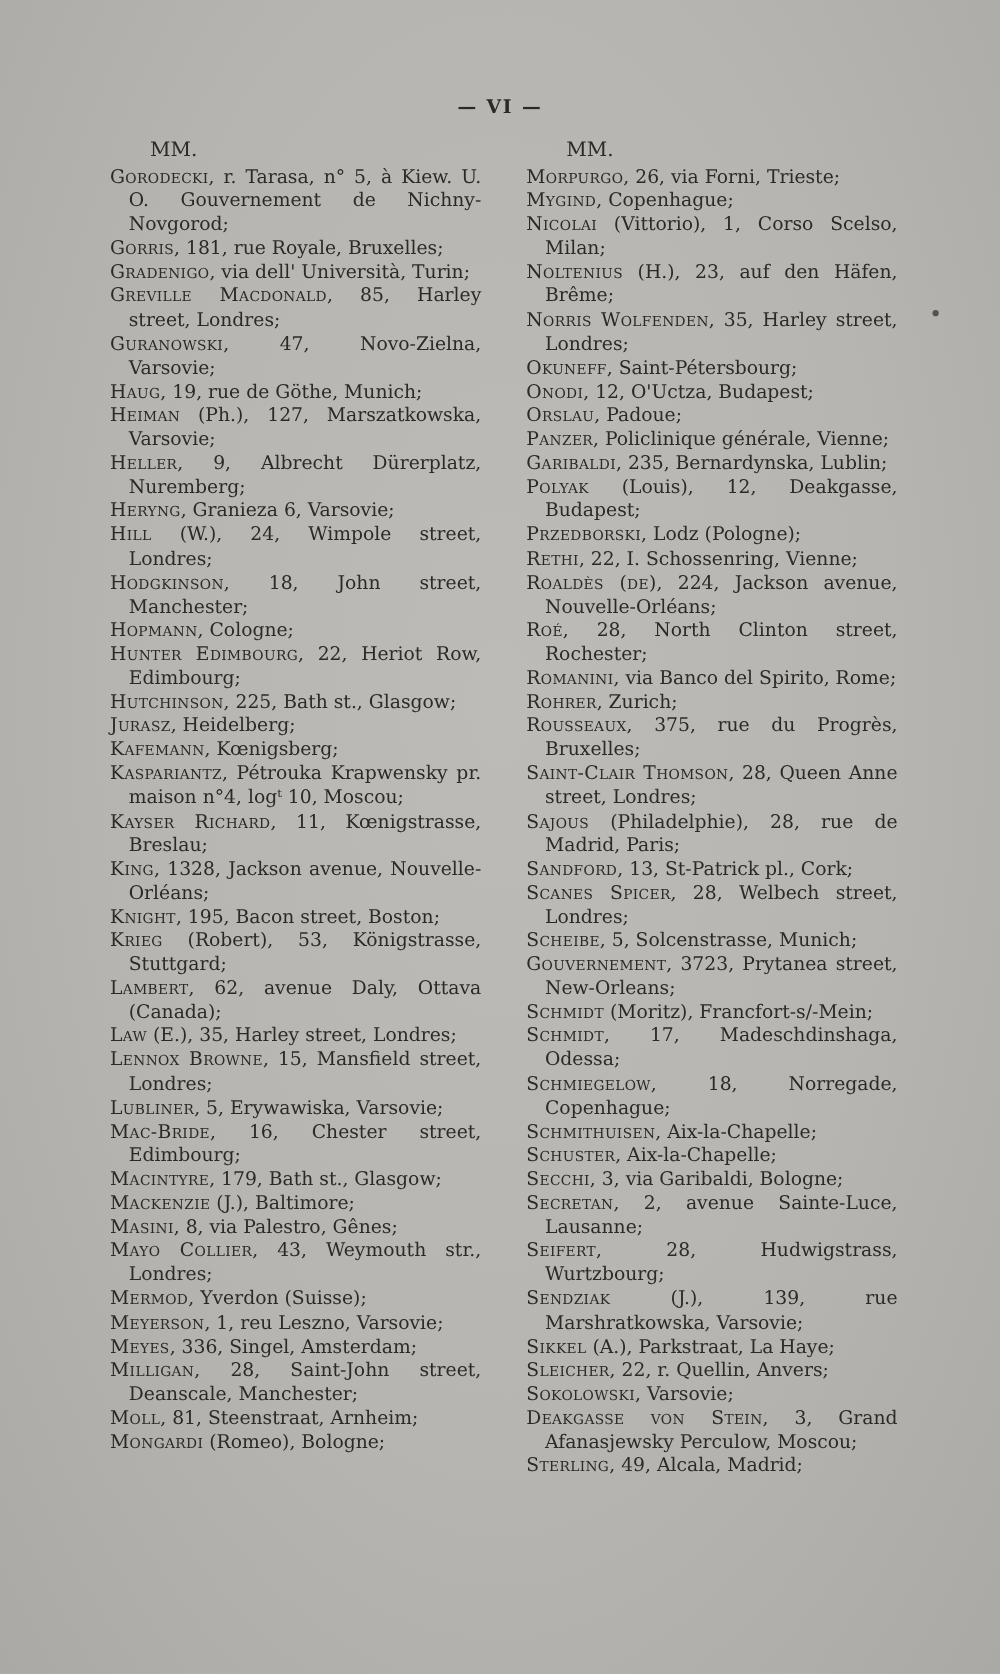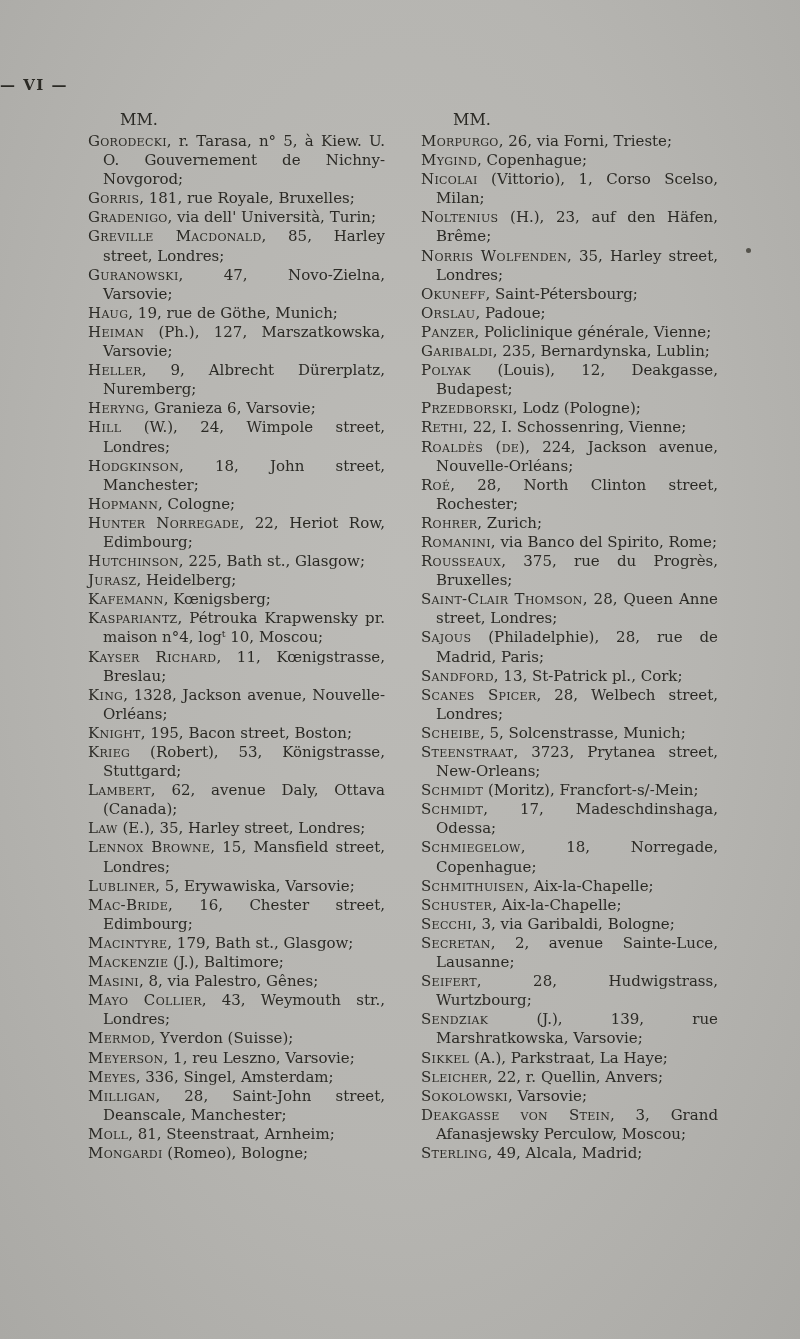--- a/index.html
+++ b/index.html
@@ -14,21 +14,21 @@
     font-family: "DejaVu Serif", "Liberation Serif", serif;
     color: #27251f;
     background: #b4b3af;
   }
   .page {
     position: absolute;
     inset: 0;
     background: radial-gradient(ellipse at 50% 42%, #bcbbb7 0%, #b6b5b1 55%, #aaa9a5 100%);
   }
   .page-header {
-    text-align: left;
+    text-align: center;
     padding-top: 76px;
     font-size: 15px;
     font-weight: 700;
     letter-spacing: 1.5px;
     color: #2b2a25;
   }
   .columns {
     display: flex;
     gap: 36px;
     padding: 16px 82px 0 88px;
@@ -81,21 +81,21 @@
           <p class="entry"><span class="name">Gradenigo</span>, via dell' Università, Turin;</p>
           <p class="entry"><span class="name">Greville Macdonald</span>, 85, Harley street, Londres;</p>
           <p class="entry"><span class="name">Guranowski</span>, 47, Novo-Zielna, Varsovie;</p>
           <p class="entry"><span class="name">Haug</span>, 19, rue de Göthe, Munich;</p>
           <p class="entry"><span class="name">Heiman</span> (Ph.), 127, Marszatkowska, Varsovie;</p>
           <p class="entry"><span class="name">Heller</span>, 9, Albrecht Dürerplatz, Nuremberg;</p>
           <p class="entry"><span class="name">Heryng</span>, Granieza 6, Varsovie;</p>
           <p class="entry"><span class="name">Hill</span> (W.), 24, Wimpole street, Londres;</p>
           <p class="entry"><span class="name">Hodgkinson</span>, 18, John street, Manchester;</p>
           <p class="entry"><span class="name">Hopmann</span>, Cologne;</p>
-          <p class="entry"><span class="name">Hunter Norregade</span>, 22, Heriot Row, Edimbourg;</p>
+          <p class="entry"><span class="name">Hunter Edimbourg</span>, 22, Heriot Row, Edimbourg;</p>
           <p class="entry"><span class="name">Hutchinson</span>, 225, Bath st., Glasgow;</p>
           <p class="entry"><span class="name">Jurasz</span>, Heidelberg;</p>
           <p class="entry"><span class="name">Kafemann</span>, Kœnigsberg;</p>
           <p class="entry"><span class="name">Kaspariantz</span>, Pétrouka Krapwensky pr. maison n°4, logᵗ 10, Moscou;</p>
           <p class="entry"><span class="name">Kayser Richard</span>, 11, Kœnigstrasse, Breslau;</p>
           <p class="entry"><span class="name">King</span>, 1328, Jackson avenue, Nouvelle-Orléans;</p>
           <p class="entry"><span class="name">Knight</span>, 195, Bacon street, Boston;</p>
           <p class="entry"><span class="name">Krieg</span> (Robert), 53, Königstrasse, Stuttgard;</p>
           <p class="entry"><span class="name">Lambert</span>, 62, avenue Daly, Ottava (Canada);</p>
           <p class="entry"><span class="name">Law</span> (E.), 35, Harley street, Londres;</p>
@@ -117,37 +117,38 @@
 
     <div class="column">
       <div class="col-title">MM.</div>
       <div class="entries">
           <p class="entry"><span class="name">Morpurgo</span>, 26, via Forni, Trieste;</p>
           <p class="entry"><span class="name">Mygind</span>, Copenhague;</p>
           <p class="entry"><span class="name">Nicolai</span> (Vittorio), 1, Corso Scelso, Milan;</p>
           <p class="entry"><span class="name">Noltenius</span> (H.), 23, auf den Häfen, Brême;</p>
           <p class="entry"><span class="name">Norris Wolfenden</span>, 35, Harley street, Londres;</p>
           <p class="entry"><span class="name">Okuneff</span>, Saint-Pétersbourg;</p>
+          <p class="entry"><span class="name">Onodi</span>, 12, O'Uctza, Budapest;</p>
           <p class="entry"><span class="name">Orslau</span>, Padoue;</p>
           <p class="entry"><span class="name">Panzer</span>, Policlinique générale, Vienne;</p>
           <p class="entry"><span class="name">Garibaldi</span>, 235, Bernardynska, Lublin;</p>
           <p class="entry"><span class="name">Polyak</span> (Louis), 12, Deakgasse, Budapest;</p>
           <p class="entry"><span class="name">Przedborski</span>, Lodz (Pologne);</p>
           <p class="entry"><span class="name">Rethi</span>, 22, I. Schossenring, Vienne;</p>
           <p class="entry"><span class="name">Roaldès (de)</span>, 224, Jackson avenue, Nouvelle-Orléans;</p>
           <p class="entry"><span class="name">Roé</span>, 28, North Clinton street, Rochester;</p>
+          <p class="entry"><span class="name">Romanini</span>, via Banco del Spirito, Rome;</p>
           <p class="entry"><span class="name">Rohrer</span>, Zurich;</p>
-          <p class="entry"><span class="name">Romanini</span>, via Banco del Spirito, Rome;</p>
           <p class="entry"><span class="name">Rousseaux</span>, 375, rue du Progrès, Bruxelles;</p>
           <p class="entry"><span class="name">Saint-Clair Thomson</span>, 28, Queen Anne street, Londres;</p>
           <p class="entry"><span class="name">Sajous</span> (Philadelphie), 28, rue de Madrid, Paris;</p>
           <p class="entry"><span class="name">Sandford</span>, 13, St-Patrick pl., Cork;</p>
           <p class="entry"><span class="name">Scanes Spicer</span>, 28, Welbech street, Londres;</p>
           <p class="entry"><span class="name">Scheibe</span>, 5, Solcenstrasse, Munich;</p>
-          <p class="entry"><span class="name">Steenstraat</span>, 3723, Prytanea street, New-Orleans;</p>
+          <p class="entry"><span class="name">Gouvernement</span>, 3723, Prytanea street, New-Orleans;</p>
           <p class="entry"><span class="name">Schmidt</span> (Moritz), Francfort-s/-Mein;</p>
           <p class="entry"><span class="name">Schmidt</span>, 17, Madeschdinshaga, Odessa;</p>
           <p class="entry"><span class="name">Schmiegelow</span>, 18, Norregade, Copenhague;</p>
           <p class="entry"><span class="name">Schmithuisen</span>, Aix-la-Chapelle;</p>
           <p class="entry"><span class="name">Schuster</span>, Aix-la-Chapelle;</p>
           <p class="entry"><span class="name">Secchi</span>, 3, via Garibaldi, Bologne;</p>
           <p class="entry"><span class="name">Secretan</span>, 2, avenue Sainte-Luce, Lausanne;</p>
           <p class="entry"><span class="name">Seifert</span>, 28, Hudwigstrass, Wurtzbourg;</p>
           <p class="entry"><span class="name">Sendziak</span> (J.), 139, rue Marshratkowska, Varsovie;</p>
           <p class="entry"><span class="name">Sikkel</span> (A.), Parkstraat, La Haye;</p>

